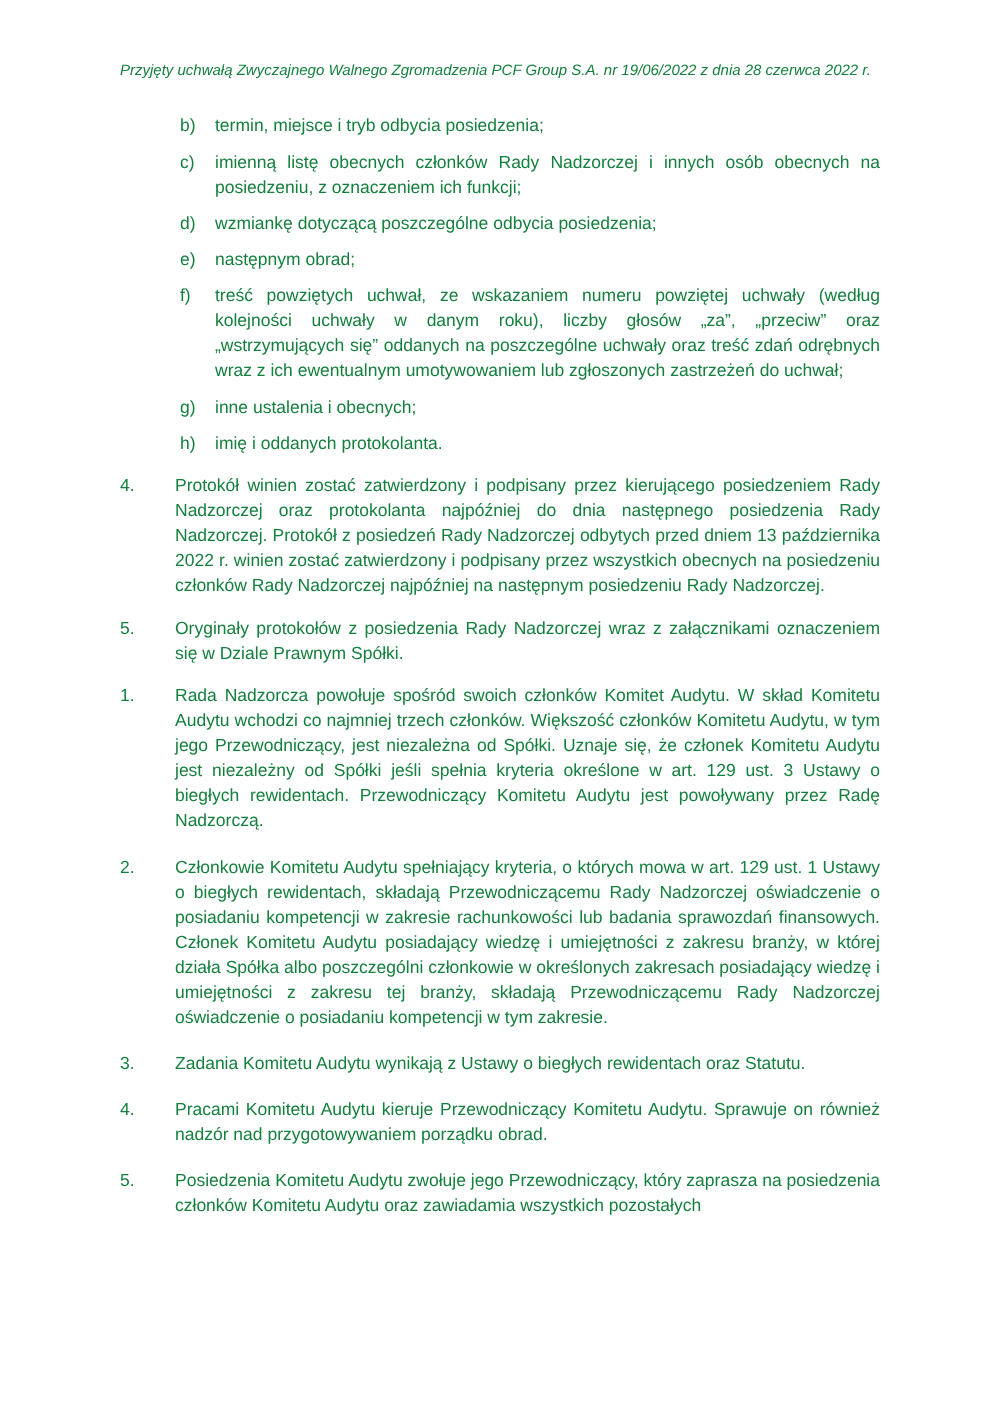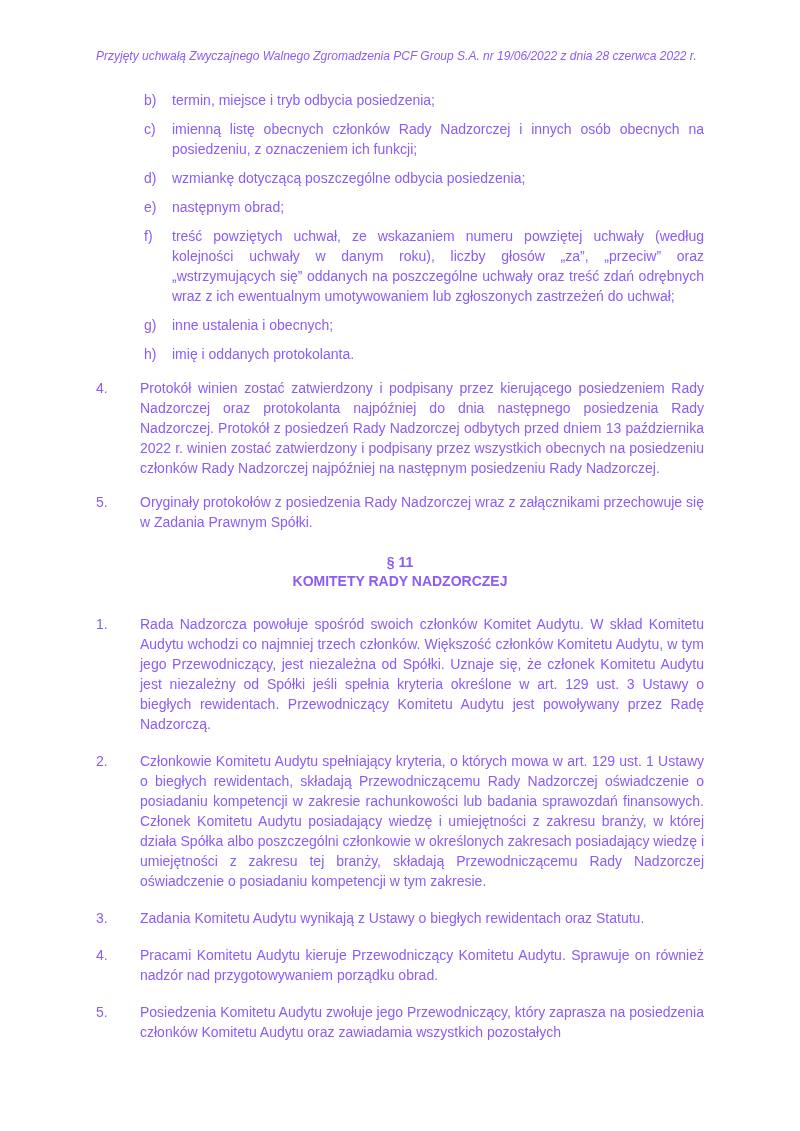--- a/index.html
+++ b/index.html
@@ -6,21 +6,21 @@
     margin: 0;
     padding: 0;
     background: #ffffff;
   }
   .page {
     position: relative;
     width: 800px;
     height: 1131px;
     box-sizing: border-box;
     background: #ffffff;
-    color: #8b5cf6;
+    color: #15803d;
     font-family: "Liberation Sans", sans-serif;
     padding: 48px 96px 0 96px;
     overflow: hidden;
   }
   .header-note {
     font-style: italic;
     font-size: 12px;
     line-height: 16px;
     margin: 0 0 26px 0;
     max-width: 608px;
@@ -105,28 +105,24 @@
     </div>
   </div>
 
   <div class="group-protocol">
     <div class="list-item numbered">
       <span class="marker">4.</span>
       <span class="item-text">Protokół winien zostać zatwierdzony i podpisany przez kierującego posiedzeniem Rady Nadzorczej oraz protokolanta najpóźniej do dnia następnego posiedzenia Rady Nadzorczej. Protokół z posiedzeń Rady Nadzorczej odbytych przed dniem 13 października 2022 r. winien zostać zatwierdzony i podpisany przez wszystkich obecnych na posiedzeniu członków Rady Nadzorczej najpóźniej na następnym posiedzeniu Rady Nadzorczej.</span>
     </div>
     <div class="list-item numbered">
       <span class="marker">5.</span>
-      <span class="item-text">Oryginały protokołów z posiedzenia Rady Nadzorczej wraz z załącznikami przechowuje się w Zadania Prawnym Spółki.</span>
+      <span class="item-text">Oryginały protokołów z posiedzenia Rady Nadzorczej wraz z załącznikami oznaczeniem się w Dziale Prawnym Spółki.</span>
     </div>
   </div>
 
-  <div class="section-heading">
-    <div>§ 11</div>
-    <div>KOMITETY RADY NADZORCZEJ</div>
-  </div>
 
   <div>
     <div class="list-item numbered numbered-2">
       <span class="marker">1.</span>
       <span class="item-text">Rada Nadzorcza powołuje spośród swoich członków Komitet Audytu. W skład Komitetu Audytu wchodzi co najmniej trzech członków. Większość członków Komitetu Audytu, w tym jego Przewodniczący, jest niezależna od Spółki. Uznaje się, że członek Komitetu Audytu jest niezależny od Spółki jeśli spełnia kryteria określone w art. 129 ust. 3 Ustawy o biegłych rewidentach. Przewodniczący Komitetu Audytu jest powoływany przez Radę Nadzorczą.</span>
     </div>
     <div class="list-item numbered numbered-2">
       <span class="marker">2.</span>
       <span class="item-text">Członkowie Komitetu Audytu spełniający kryteria, o których mowa w art. 129 ust. 1 Ustawy o biegłych rewidentach, składają Przewodniczącemu Rady Nadzorczej oświadczenie o posiadaniu kompetencji w zakresie rachunkowości lub badania sprawozdań finansowych. Członek Komitetu Audytu posiadający wiedzę i umiejętności z zakresu branży, w której działa Spółka albo poszczególni członkowie w określonych zakresach posiadający wiedzę i umiejętności z zakresu tej branży, składają Przewodniczącemu Rady Nadzorczej oświadczenie o posiadaniu kompetencji w tym zakresie.</span>
     </div>

